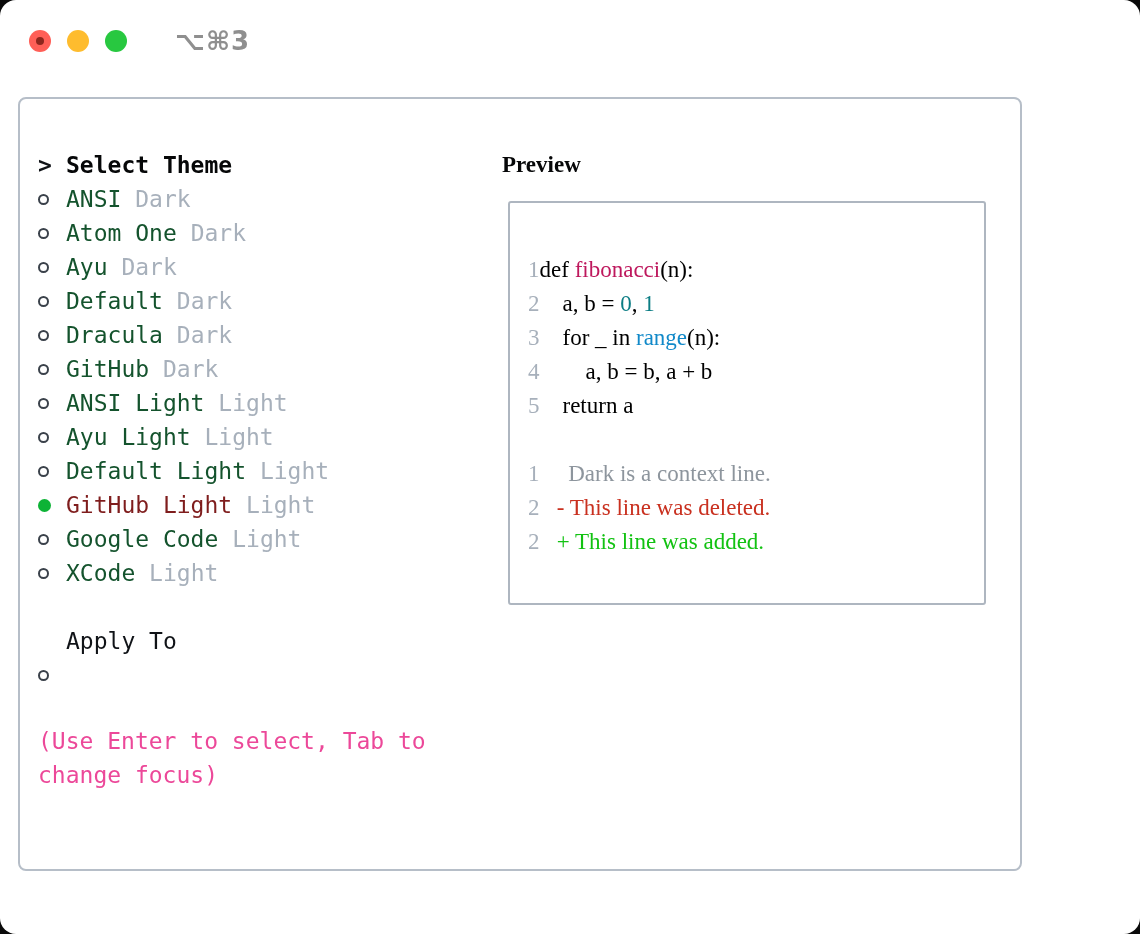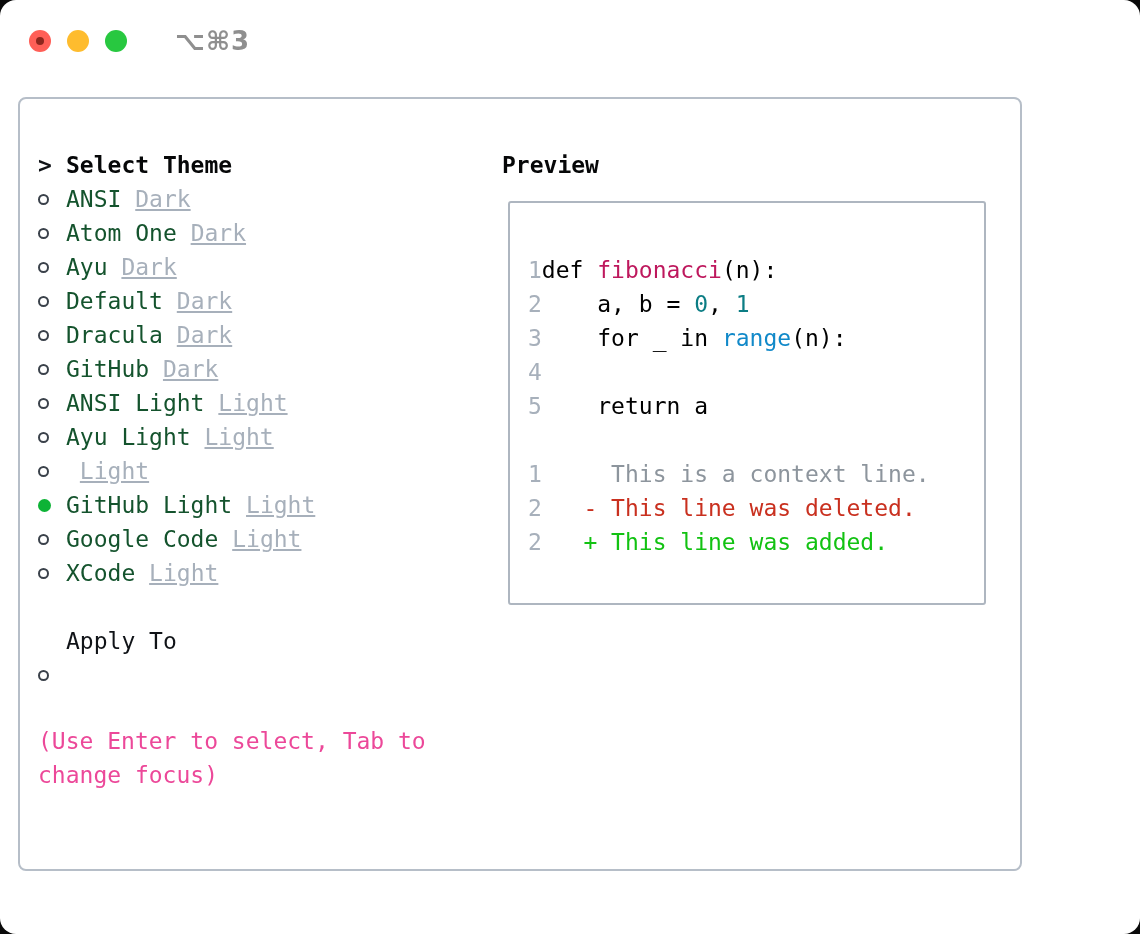--- a/index.html
+++ b/index.html
@@ -28,26 +28,26 @@
   
   .left-pane{position:absolute;left:38px;top:148px;width:440px;}
   .row{display:flex;align-items:center;height:34px;white-space:pre;}
   .marker{width:28px;display:flex;align-items:center;flex:0 0 28px;}
   .prompt{font-weight:700;color:#101317;}
   .hdr{font-weight:700;color:#060708;text-align:right;}
   .subhdr{color:#101317;}
   .dot{width:11px;height:11px;border:2px solid #3a414a;border-radius:50%;box-sizing:border-box;background:transparent;}
   .dot.filled{width:13px;height:13px;border:none;background:#0db336;}
   .name{color:#14532d;}
-  .sel{color:#14532d;}
-  .muted{color:#a7b0bb;text-decoration:underline;}
+  .sel{color:#7f1d1d;}
+  .muted{color:#a7b0bb;}
   .hint{color:#ec4899;line-height:34px;width:412px;margin-top:32px;white-space:normal;}
   .gap{height:34px;}
   
-  .right-pane{position:absolute;left:502px;top:148px;}
+  .right-pane{position:absolute;left:502px;top:148px;font-family:Liberation Serif, serif;}
   .pane-header{height:34px;display:flex;align-items:center;font-weight:700;color:#060708;}
   .preview-box{
     margin-left:6px;margin-top:19px;width:478px;height:404px;box-sizing:border-box;
     border:2px solid #aeb6c0;border-radius:3px;background:#ffffff;overflow:hidden;
   }
   .code{padding:50px 0 0 18px;}
   .cline{height:34px;display:flex;align-items:center;white-space:pre;}
   .lineno{color:#a7b0bb;}
   .t-fg{color:#000000;}
   .t-func{color:#be185d;}
@@ -78,21 +78,21 @@
     </div>
     <div id="theme-list">
         <div class="row"><span class="marker"><span class="dot"></span></span><span class="name">ANSI</span><span class="name"> </span><span class="muted">Dark</span></div>
         <div class="row"><span class="marker"><span class="dot"></span></span><span class="name">Atom One</span><span class="name"> </span><span class="muted">Dark</span></div>
         <div class="row"><span class="marker"><span class="dot"></span></span><span class="name">Ayu</span><span class="name"> </span><span class="muted">Dark</span></div>
         <div class="row"><span class="marker"><span class="dot"></span></span><span class="name">Default</span><span class="name"> </span><span class="muted">Dark</span></div>
         <div class="row"><span class="marker"><span class="dot"></span></span><span class="name">Dracula</span><span class="name"> </span><span class="muted">Dark</span></div>
         <div class="row"><span class="marker"><span class="dot"></span></span><span class="name">GitHub</span><span class="name"> </span><span class="muted">Dark</span></div>
         <div class="row"><span class="marker"><span class="dot"></span></span><span class="name">ANSI Light</span><span class="name"> </span><span class="muted">Light</span></div>
         <div class="row"><span class="marker"><span class="dot"></span></span><span class="name">Ayu Light</span><span class="name"> </span><span class="muted">Light</span></div>
-        <div class="row"><span class="marker"><span class="dot"></span></span><span class="name"> </span><span class="muted">Light</span></div>
+        <div class="row"><span class="marker"><span class="dot"></span></span><span class="name">Default Light</span><span class="name"> </span><span class="muted">Light</span></div>
         <div class="row"><span class="marker"><span class="dot filled"></span></span><span class="sel">GitHub Light</span><span class="sel"> </span><span class="muted">Light</span></div>
         <div class="row"><span class="marker"><span class="dot"></span></span><span class="name">Google Code</span><span class="name"> </span><span class="muted">Light</span></div>
         <div class="row"><span class="marker"><span class="dot"></span></span><span class="name">XCode</span><span class="name"> </span><span class="muted">Light</span></div>
       </div>
     <div class="gap"></div>
     <div class="row">
       <span class="marker"></span>
       <span class="subhdr">Apply To</span>
     </div>
     <div id="apply-list">
@@ -101,23 +101,23 @@
     <div class="hint">(Use Enter to select, Tab to change focus)</div>
   </div>
 
   <div class="right-pane">
     <div class="pane-header">Preview</div>
     <div class="preview-box">
       <div class="code" id="code">
           <div class="cline"><span class="lineno">1</span> <span class="t-fg">def </span><span class="t-func">fibonacci</span><span class="t-fg">(n):</span></div>
           <div class="cline"><span class="lineno">2</span> <span class="t-fg">    a, b = </span><span class="t-num">0</span><span class="t-fg">, </span><span class="t-num">1</span></div>
           <div class="cline"><span class="lineno">3</span> <span class="t-fg">    for _ in </span><span class="t-builtin">range</span><span class="t-fg">(n):</span></div>
-          <div class="cline"><span class="lineno">4</span> </div>
+          <div class="cline"><span class="lineno">4</span> <span class="t-fg">        a, b = b, a + b</span></div>
           <div class="cline"><span class="lineno">5</span> <span class="t-fg">    return a</span></div>
           <div class="cline"><span class="lineno"></span> </div>
-          <div class="cline"><span class="lineno">1</span> <span class="t-context">     This is a context line.</span></div>
+          <div class="cline"><span class="lineno">1</span> <span class="t-context">     Dark is a context line.</span></div>
           <div class="cline"><span class="lineno">2</span> <span class="t-deleted">   - This line was deleted.</span></div>
           <div class="cline"><span class="lineno">2</span> <span class="t-added">   + This line was added.</span></div>
         </div>
     </div>
   </div>
 
 </div>
 
 </body></html>

